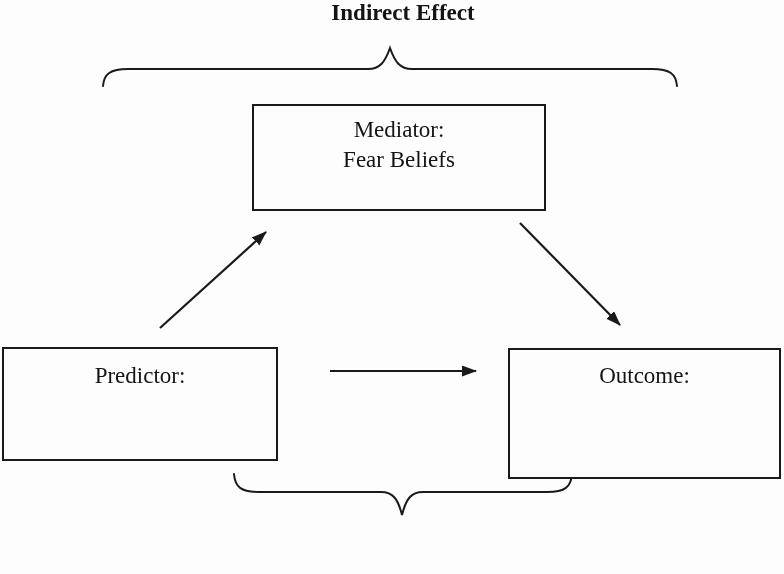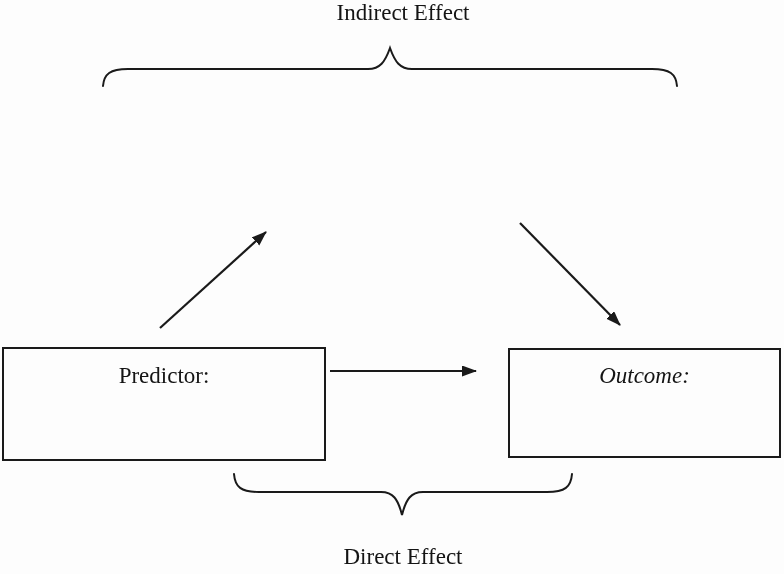--- a/index.html
+++ b/index.html
@@ -27,29 +27,30 @@
     position: absolute;
     box-sizing: border-box;
     border: 2px solid #1a1a1a;
     background: #fdfdfd;
     text-align: center;
     font-size: 23px;
     line-height: 30px;
     padding-top: 9px;
   }
   .node-mediator  { left: 252px; top: 104px; width: 294px; height: 107px; }
-  .node-predictor { left: 2px;   top: 347px; width: 324px; height: 114px; padding-top: 12px; }
-  .node-outcome   { left: 508px; top: 348px; width: 273px; height: 110px; padding-top: 11px; font-style: italic; }
+  .node-predictor { left: 2px;   top: 347px; width: 276px; height: 114px; padding-top: 12px; }
+  .node-outcome   { left: 508px; top: 348px; width: 273px; height: 131px; padding-top: 11px; }
   .fx-label {
     position: absolute;
     width: 220px;
     text-align: center;
     font-size: 23px;
     line-height: 28px;
     white-space: nowrap;
+    font-weight: bold;
   }
   .fx-label-indirect { left: 293px; top: -1px; }
   .fx-label-direct   { left: 293px; top: 543px; }
 </style>
 </head>
 <body>
 
 <div class="canvas">
 
   <div class="fx-label fx-label-indirect">Indirect Effect</div>
@@ -65,24 +66,27 @@
 
     <line x1="160" y1="328" x2="266" y2="232" stroke="#1a1a1a" stroke-width="2.2" marker-end="url(#arrowhead)"></line>
 
     <line x1="520" y1="223" x2="620" y2="325" stroke="#1a1a1a" stroke-width="2.2" marker-end="url(#arrowhead)"></line>
 
     <line x1="330" y1="371" x2="476" y2="371" stroke="#1a1a1a" stroke-width="2.2" marker-end="url(#arrowhead)"></line>
 
     <path d="M 234 474 C 235 487 241 492 259 492 L 381 492 C 393 492 398 499 402 515 C 406 499 411 492 423 492 L 547 492 C 565 492 571 487 572 474" fill="none" stroke="#1a1a1a" stroke-width="2" stroke-linecap="round"></path>
   </svg>
 
+  <div class="node node-mediator">
+    <div>Mediator:</div>
+    <div>Fear Beliefs</div>
+  </div>
 
   <div class="node node-predictor">
     <div>Predictor:</div>
   </div>
 
   <div class="node node-outcome">
     <div>Outcome:</div>
   </div>
 
-  <div class="fx-label fx-label-direct">Direct Effect</div>
 
 </div>
 
 </body></html>

